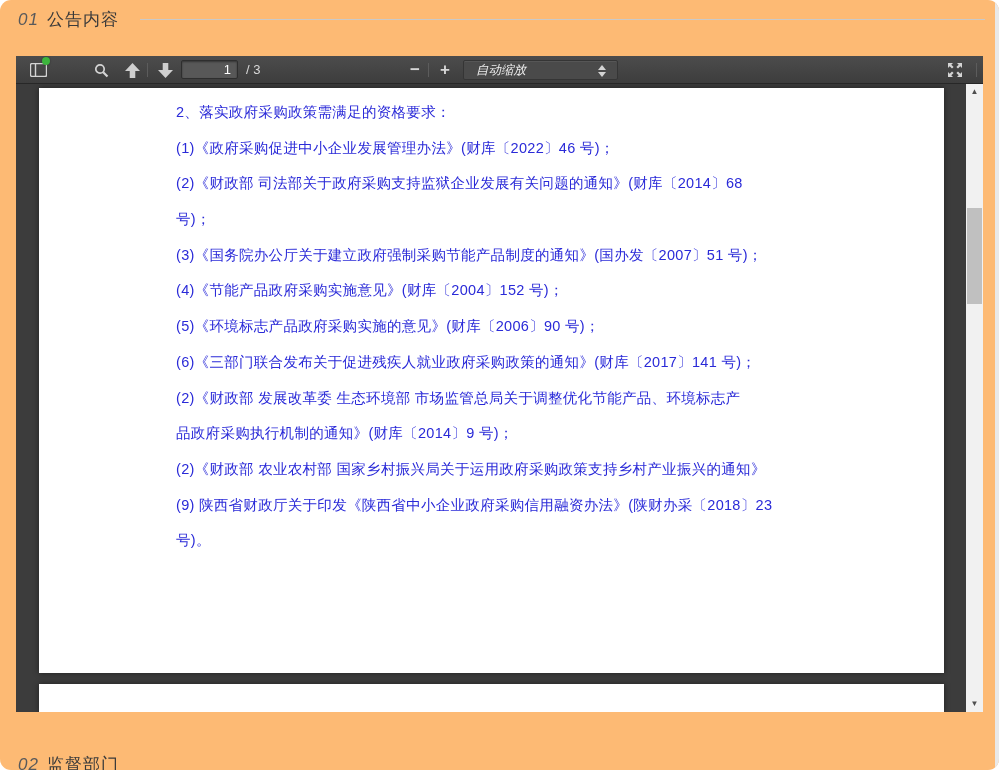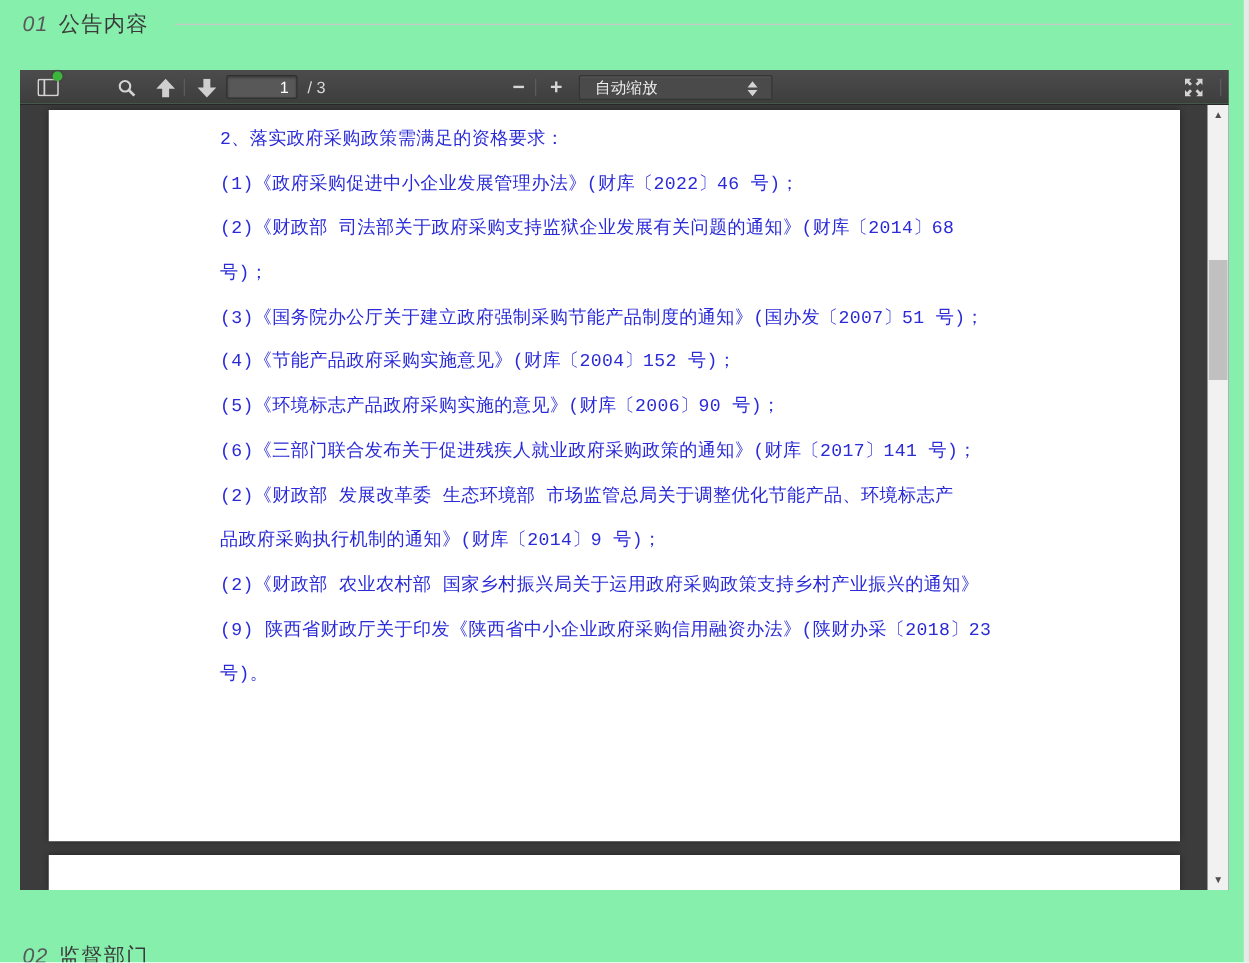--- a/index.html
+++ b/index.html
@@ -1,18 +1,18 @@
 <!DOCTYPE html>
 <html><head>
 <meta charset="utf-8">
 <style>
   * { margin:0; padding:0; box-sizing:border-box; }
   html,body { width:999px; height:770px; overflow:hidden; background:#ffffff;
               font-family:"Liberation Sans","DejaVu Sans",sans-serif; }
-  #stage { position:relative; width:999px; height:770px; background:#86efac; overflow:hidden; }
+  #stage { position:relative; width:999px; height:770px; background:#fdba74; overflow:hidden;border-radius:11px; }
 
   
   .sec-heading { position:absolute; left:18px; height:22px; white-space:nowrap; }
   .sec-num { font-style:italic; font-size:17px; color:#58595b; letter-spacing:1px; }
   .sec-title { font-size:17px; color:#3a3a3a; margin-left:8px; letter-spacing:1px; }
   .sec-rule { position:absolute; top:19px; left:140px; right:14px; height:1px; background:#c9c9c9; }
 
   
   .edge-strip { position:absolute; top:0; right:0; width:4px; height:770px; background:#e9e9e9; }
 
@@ -30,42 +30,42 @@
   #page-input { position:absolute; left:165px; top:4px; width:57px; height:19px;
                 background:#585858; border:1px solid #2e2e2e; border-radius:2px;
                 box-shadow:inset 0 1px 2px rgba(0,0,0,.4);
                 color:#fff; font-size:13px; text-align:right; padding-right:6px;
                 font-family:"Liberation Sans",sans-serif; }
   #page-count { position:absolute; left:230px; top:6px; color:#d9d9d9; font-size:13px; }
 
   #scale-select { position:absolute; left:447px; top:4px; width:155px; height:20px;
                   background:#4a4a4a; border:1px solid #353535; border-radius:2px;
                   box-shadow:inset 0 1px 0 rgba(255,255,255,.07);
-                  color:#ececec; font-size:12.5px; line-height:18px; padding-left:12px; }
+                  color:#ececec; font-size:12.5px; line-height:18px; padding-left:12px;font-style:italic; }
   .dd-arrows { position:absolute; right:11px; top:3px; width:8px; height:14px; }
   .dd-arrows .up { position:absolute; top:1px; left:0; width:0; height:0;
                    border-left:4px solid transparent; border-right:4px solid transparent;
                    border-bottom:5px solid #d4d4d4; }
   .dd-arrows .down { position:absolute; bottom:1px; left:0; width:0; height:0;
                      border-left:4px solid transparent; border-right:4px solid transparent;
                      border-top:5px solid #d4d4d4; }
 
   .green-dot { position:absolute; left:18px; top:-1px; width:8px; height:8px;
                border-radius:50%; background:#3db53d; box-shadow:0 0 2px rgba(0,0,0,.4); }
 
   
   #viewer-body { position:relative; width:100%; height:628px; background:#3c3c3c; overflow:hidden; }
   .pdf-page { position:absolute; left:23px; width:905px; background:#fff;
               box-shadow:0 0 6px rgba(0,0,0,.45); }
   #pdf-page-1 { top:4px; height:585px; }
   #pdf-page-2 { top:600px; height:28px; }
 
   #doc-text { position:absolute; left:137px; top:7px; right:20px; }
   .doc-line { height:35.7px; line-height:35.7px; white-space:nowrap;
-              font-family:Liberation Mono, monospace;
+              font-family:Liberation Sans, sans-serif;
               font-size:14.5px; color:#2a2ad8; letter-spacing:0.3px; }
 
   
   #scrollbar { position:absolute; right:0; top:0; width:17px; height:628px; background:#f1f1f1; }
   .sb-arrow { position:absolute; left:0; width:17px; height:16px; text-align:center;
               color:#4e4e4e; font-size:8px; line-height:16px; }
   #sb-up { top:0; }
   #sb-down { bottom:0; }
   #sb-thumb { position:absolute; left:1px; top:124px; width:15px; height:96px; background:#c0c0c0; }
 

